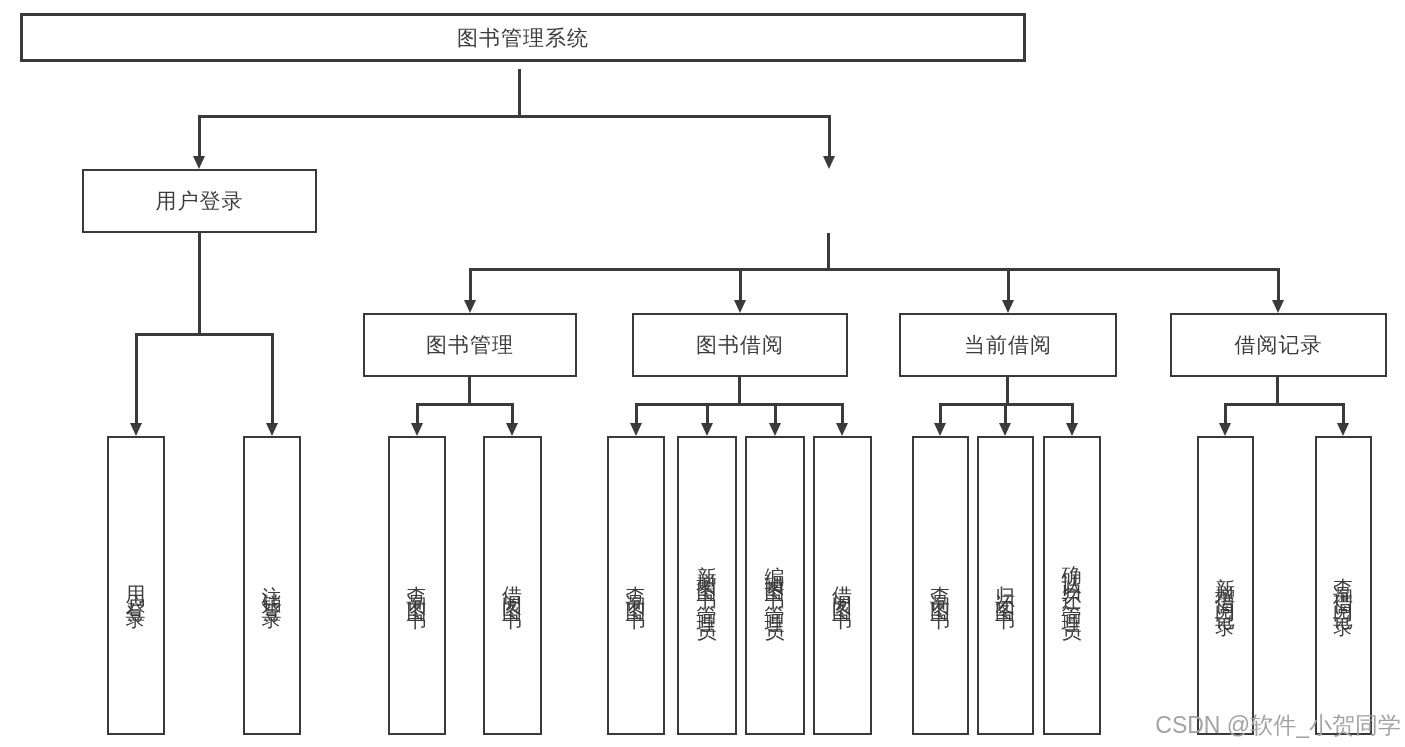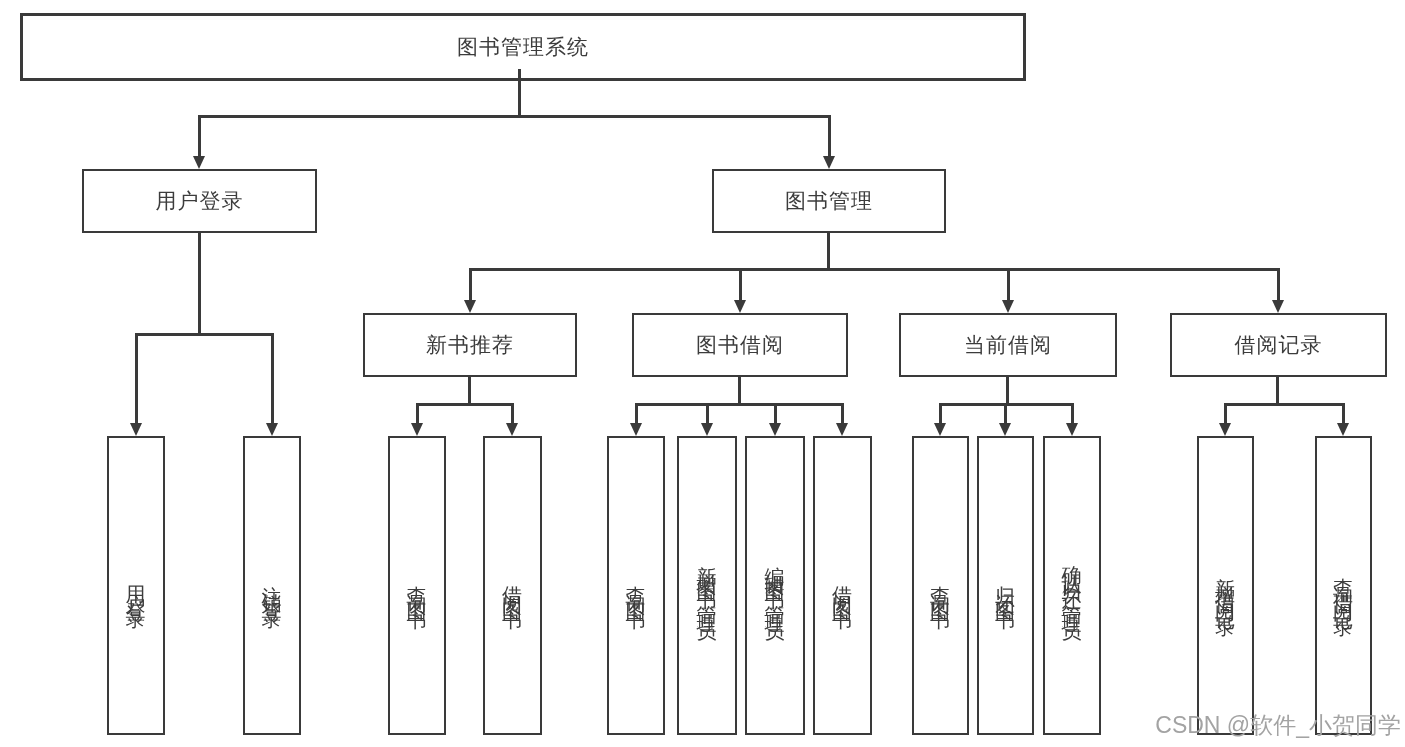--- a/index.html
+++ b/index.html
@@ -59,50 +59,47 @@
     font-size:23px;
     color:var(--watermark);
     white-space:nowrap;
   }
 </style>
 </head>
 <body>
 
 <div id="stage">
 
-  <div class="box root" style="left:20px;top:13px;width:1006px;height:68px">
+  <div class="box root" style="left:20px;top:13px;width:1006px;height:49px">
     <span class="htext">图书管理系统</span>
   </div>
 
   <div class="vline" style="left:518px;top:69px;height:48px"></div>
   <div class="hline" style="left:198px;top:115px;width:633px"></div>
   <div class="drop" style="left:199px;top:115px;height:54px"></div>
   <div class="drop" style="left:829px;top:115px;height:54px"></div>
 
   <div class="box lvl" style="left:82px;top:169px;width:235px;height:64px">
     <span class="htext">用户登录</span>
-  </div>
-  <div class="box lvl" style="left:712px;top:169px;width:234px;height:64px">
-    <span class="htext">图书管理</span>
   </div>
 
   <div class="vline" style="left:198px;top:233px;height:101px"></div>
   <div class="hline" style="left:135px;top:333px;width:139px"></div>
   <div class="drop" style="left:136px;top:333px;height:103px"></div>
   <div class="drop" style="left:272px;top:333px;height:103px"></div>
 
   <div class="vline" style="left:827px;top:233px;height:38px"></div>
   <div class="hline" style="left:469px;top:268px;width:811px"></div>
   <div class="drop" style="left:470px;top:268px;height:45px"></div>
   <div class="drop" style="left:740px;top:268px;height:45px"></div>
   <div class="drop" style="left:1008px;top:268px;height:45px"></div>
   <div class="drop" style="left:1278px;top:268px;height:45px"></div>
 
   <div class="box lvl" style="left:363px;top:313px;width:214px;height:64px">
-    <span class="htext">新书推荐</span>
+    <span class="htext">图书管理</span>
   </div>
   <div class="box lvl" style="left:899px;top:313px;width:218px;height:64px">
     <span class="htext">当前借阅</span>
   </div>
   <div class="box lvl" style="left:632px;top:313px;width:216px;height:64px">
     <span class="htext">图书借阅</span>
   </div>
   <div class="box lvl" style="left:1170px;top:313px;width:217px;height:64px">
     <span class="htext">借阅记录</span>
   </div>

